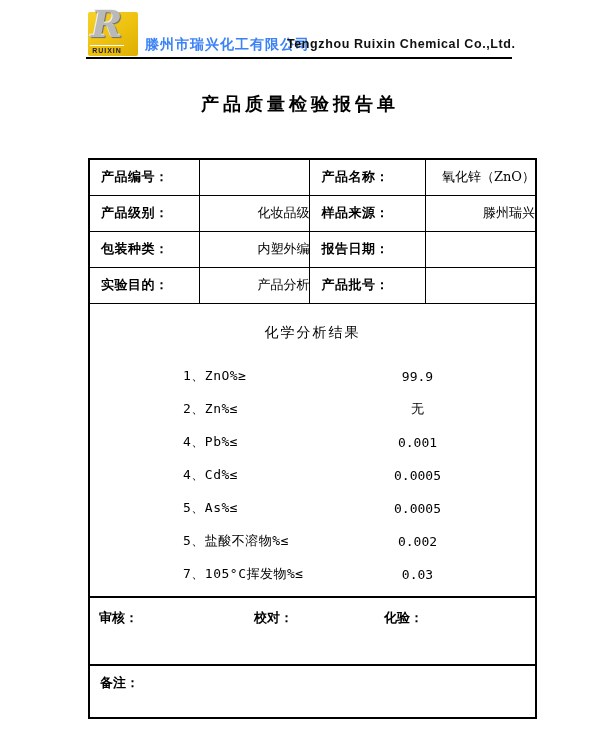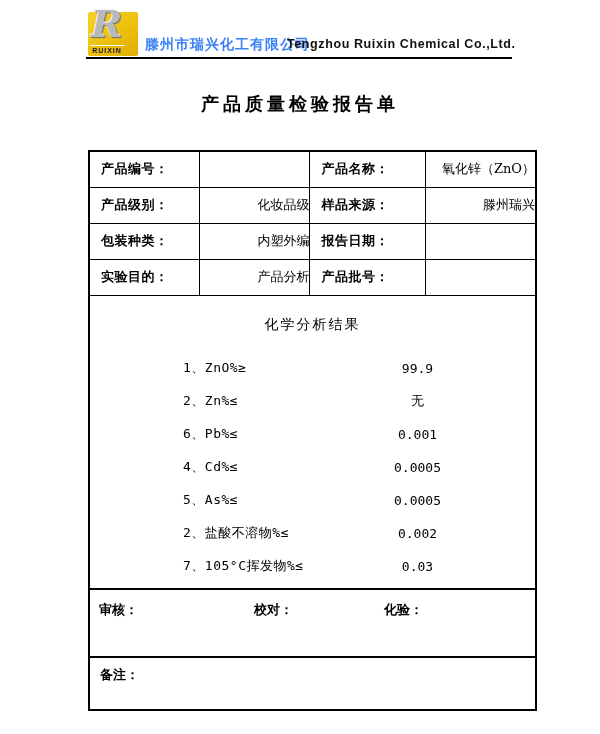--- a/index.html
+++ b/index.html
@@ -43,21 +43,21 @@
 
   
   .title {
     position:absolute; left:0; top:92px; width:600px; text-align:center;
     font-family:"Liberation Sans", sans-serif; font-weight:bold;
     font-size:18px; letter-spacing:4px; color:#000;
   }
 
   
   table.report {
-    position:absolute; left:88px; top:150px; width:449px;
+    position:absolute; left:88px; top:158px; width:449px;
     border-collapse:collapse; border:2px solid #000; table-layout:fixed;
   }
   table.report td { border:1px solid #000; font-size:13px; overflow:hidden; }
   td.lbl {
     font-family:"Liberation Sans", sans-serif; font-weight:bold;
     padding-left:11px; height:36px; vertical-align:middle; letter-spacing:0.5px;
   }
   td.val {
     font-family:"DejaVu Serif", serif; text-align:right; vertical-align:middle;
   }
@@ -149,33 +149,33 @@
         <div class="items">
           <div class="item">
             <span class="item-label">1、ZnO%≥</span>
             <span class="item-value">99.9</span>
           </div>
           <div class="item">
             <span class="item-label">2、Zn%≤</span>
             <span class="item-value">无</span>
           </div>
           <div class="item">
-            <span class="item-label">6、Pb%≤</span>
+            <span class="item-label">4、Pb%≤</span>
             <span class="item-value">0.001</span>
           </div>
           <div class="item">
             <span class="item-label">4、Cd%≤</span>
             <span class="item-value">0.0005</span>
           </div>
           <div class="item">
             <span class="item-label">5、As%≤</span>
             <span class="item-value">0.0005</span>
           </div>
           <div class="item">
-            <span class="item-label">2、盐酸不溶物%≤</span>
+            <span class="item-label">5、盐酸不溶物%≤</span>
             <span class="item-value">0.002</span>
           </div>
           <div class="item">
             <span class="item-label">7、105°C挥发物%≤</span>
             <span class="item-value">0.03</span>
           </div>
         </div>
       </td>
     </tr>
 

